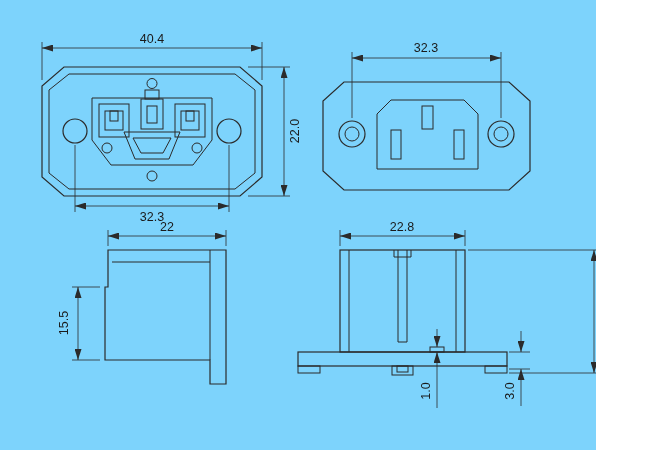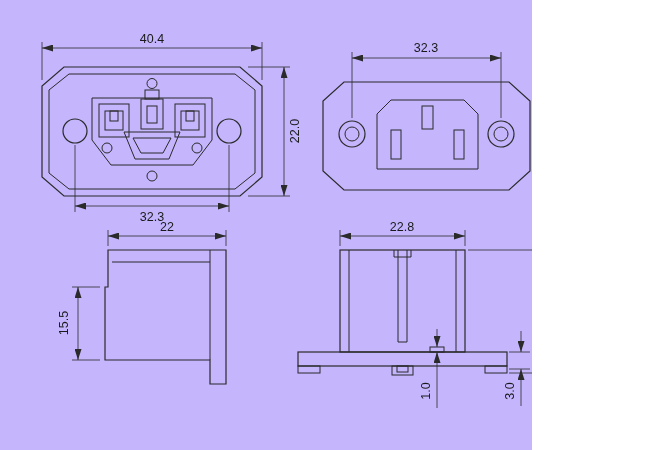--- a/index.html
+++ b/index.html
@@ -1,16 +1,16 @@
 <!DOCTYPE html>
 <html><head>
 <meta charset="utf-8">
 <style>
   html,body{margin:0;padding:0;background:#ffffff;}
-  .stage{position:relative;width:532px;height:450px;background:#c4b5fd;overflow:hidden;}
+  .stage{position:relative;width:596px;height:450px;background:#7dd3fc;overflow:hidden;}
   svg{display:block;}
   svg .ol{fill:none;stroke:#2b2b2b;stroke-width:1.2;stroke-linejoin:miter;}
   svg .in{fill:none;stroke:#2b2b2b;stroke-width:1;}
   svg .dim{fill:none;stroke:#2b2b2b;stroke-width:0.8;}
   svg text{font-family:"Liberation Sans","DejaVu Sans",sans-serif;font-size:12.5px;fill:#1a1a1a;}
 </style>
 </head>
 <body>
 
 <div class="stage">

